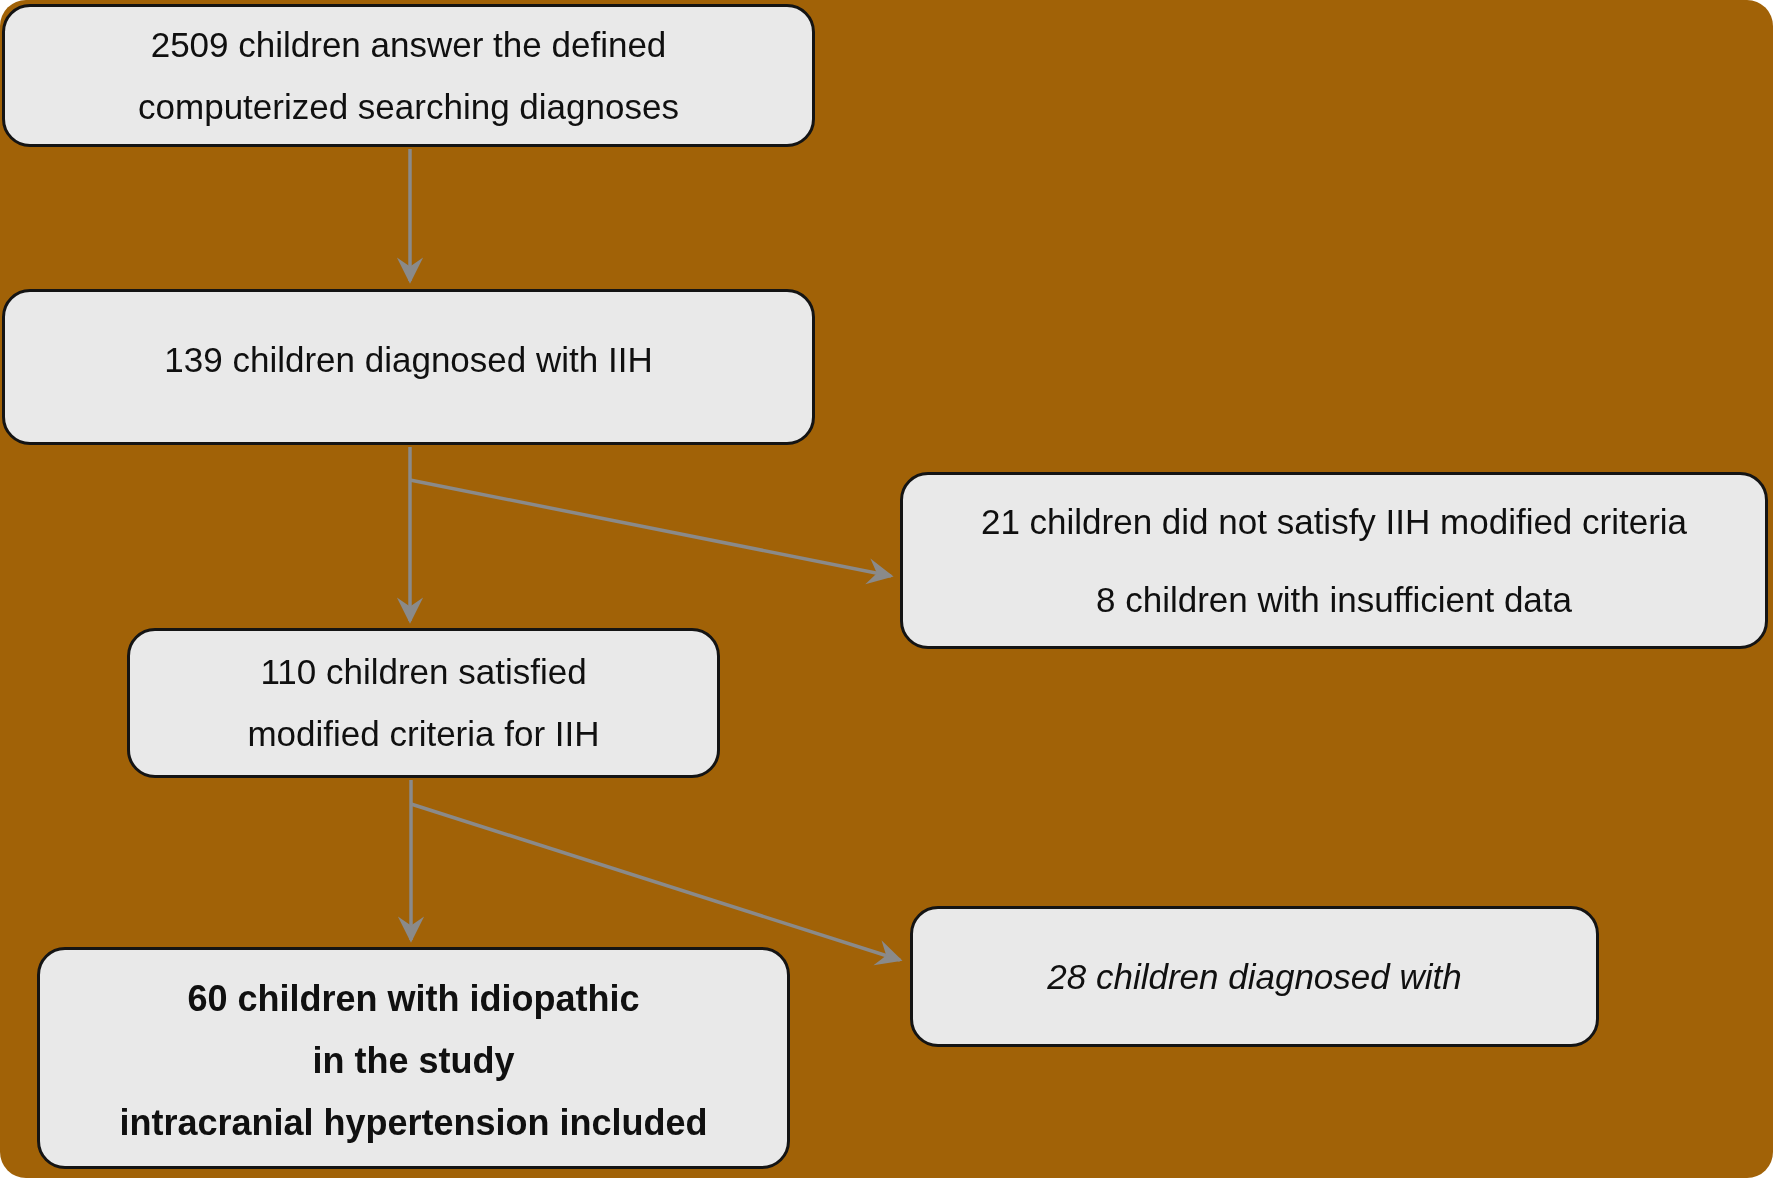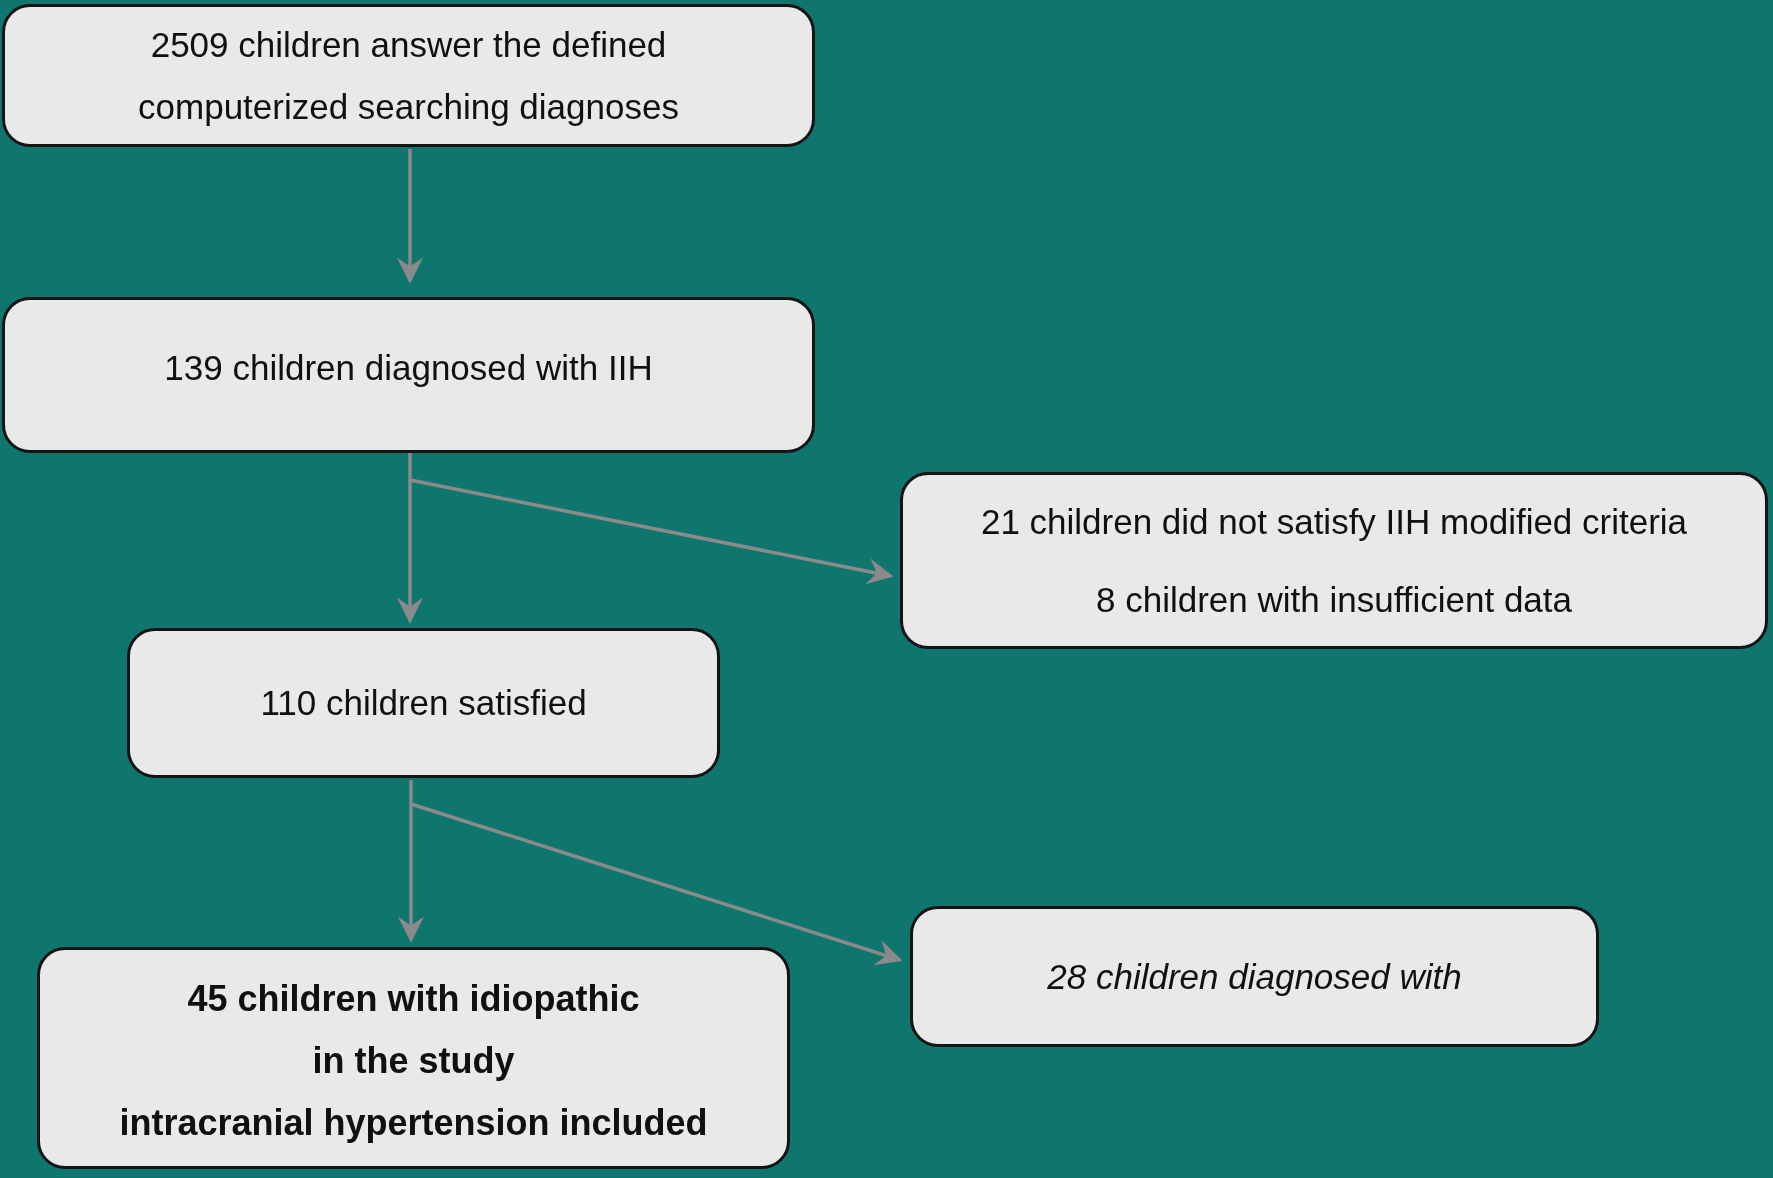--- a/index.html
+++ b/index.html
@@ -4,23 +4,24 @@
 <style>
   html, body {
     margin: 0;
     padding: 0;
     background: #ffffff;
   }
   .canvas {
     position: relative;
     width: 1773px;
     height: 1178px;
-    background: #0f766e;
+    background: #a16207;
     font-family: "Liberation Sans", "DejaVu Sans", sans-serif;
     overflow: hidden;
+    border-radius: 26px;
   }
   .arrows {
     position: absolute;
     left: 0;
     top: 0;
     width: 1773px;
     height: 1178px;
     pointer-events: none;
   }
   .flow-box {
@@ -33,21 +34,21 @@
     flex-direction: column;
     justify-content: center;
     align-items: center;
     text-align: center;
     font-size: 35px;
     line-height: 62px;
     color: #101010;
     white-space: nowrap;
   }
   .box-screened  { left: 2px;   top: 4px;   width: 813px; height: 143px; }
-  .box-diagnosed { left: 2px;   top: 289px; width: 813px; height: 156px; padding-bottom: 14px; margin-top: 8px; }
+  .box-diagnosed { left: 2px;   top: 289px; width: 813px; height: 156px; padding-bottom: 14px; }
   .box-excluded1 { left: 900px; top: 472px; width: 868px; height: 177px; gap: 16px; }
   .box-satisfied { left: 127px; top: 628px; width: 593px; height: 150px; }
   .box-excluded2 { left: 910px; top: 906px; width: 689px; height: 141px; font-style: italic; }
   .box-included  { left: 37px;  top: 947px; width: 753px; height: 222px;
                    font-weight: bold; font-size: 36px; padding-top: 6px; }
   .box-line { width: 100%; }
 </style>
 </head>
 <body>
 
@@ -80,25 +81,26 @@
     <div class="box-line">139 children diagnosed with IIH</div>
   </div>
 
   <div class="flow-box box-excluded1">
     <div class="box-line">21 children did not satisfy IIH modified criteria</div>
     <div class="box-line">8 children with insufficient data</div>
   </div>
 
   <div class="flow-box box-satisfied">
     <div class="box-line">110 children satisfied</div>
+    <div class="box-line">modified criteria for IIH</div>
   </div>
 
   <div class="flow-box box-excluded2">
     <div class="box-line">28 children diagnosed with</div>
   </div>
 
   <div class="flow-box box-included">
-    <div class="box-line">45 children with idiopathic</div>
+    <div class="box-line">60 children with idiopathic</div>
     <div class="box-line">in the study</div>
     <div class="box-line">intracranial hypertension included</div>
   </div>
 
 </div>
 
 </body></html>

